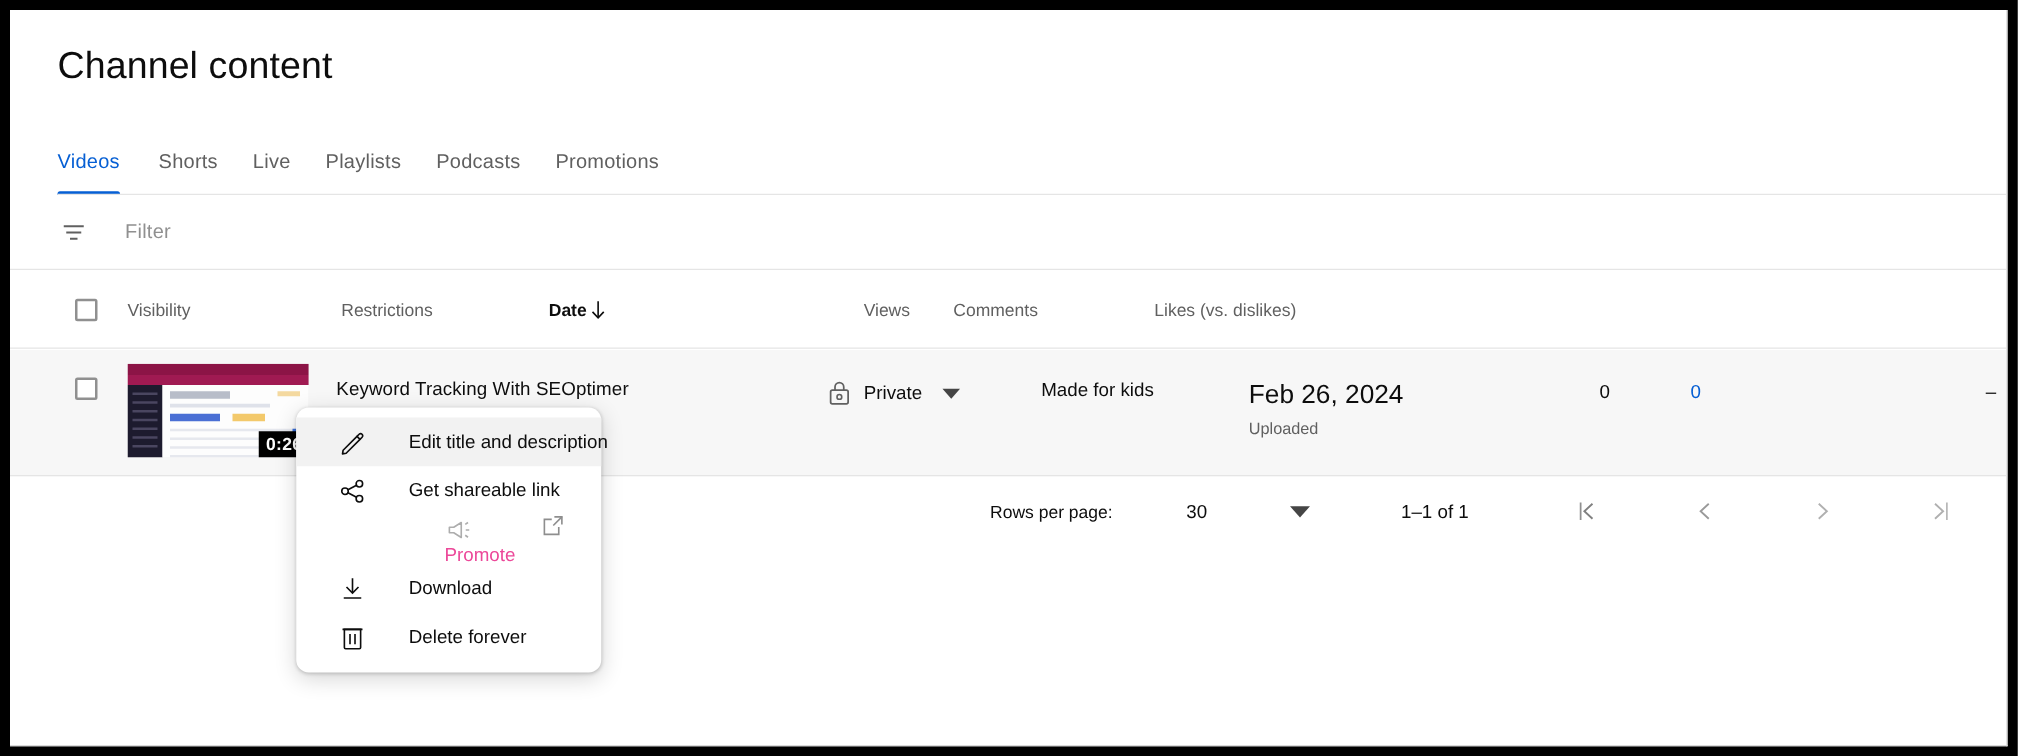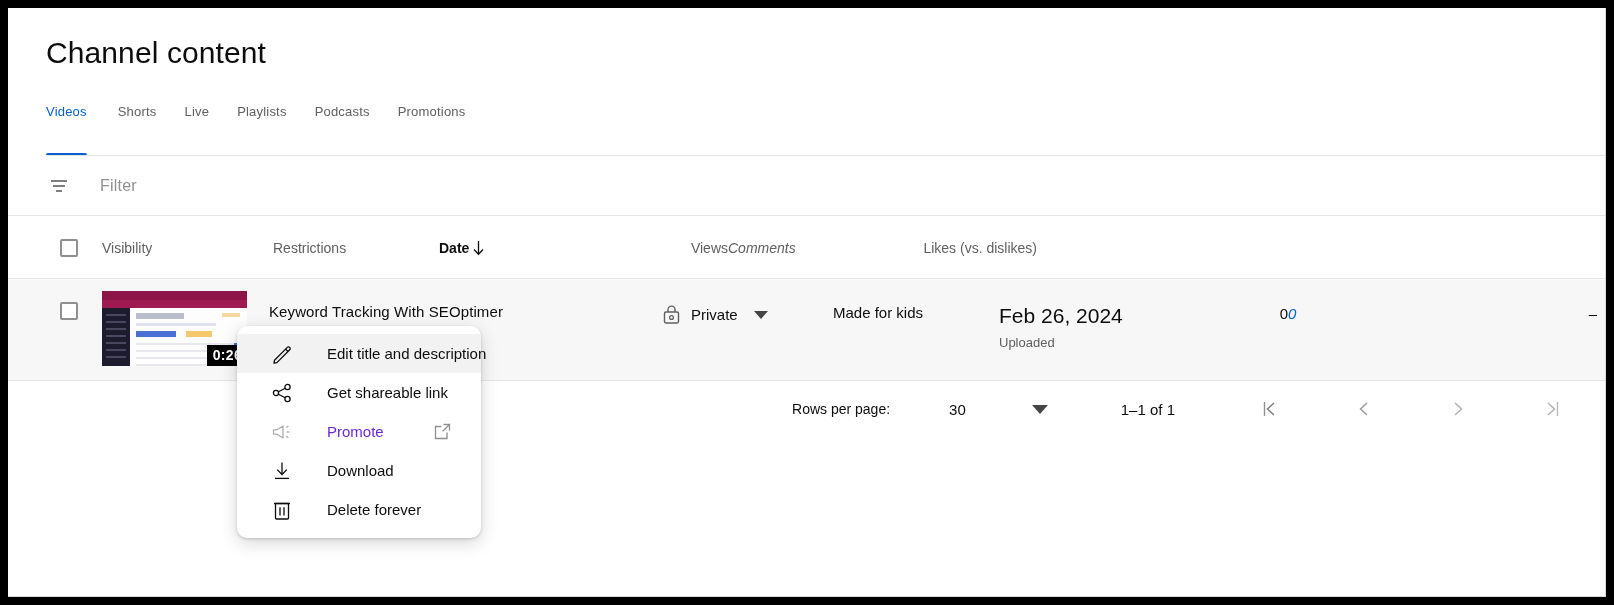--- a/index.html
+++ b/index.html
@@ -36,22 +36,22 @@
     left: 38px; top: 96px;
     height: 52px;
     display: flex;
     align-items: flex-start;
   }
   .tab {
     position: relative;
     height: 52px;
     padding: 0 14px;
     display: flex;
-    align-items: flex-start;
-    font-size: 13px;
+    align-items: center;
+    font-size: 16px;
     color: #606060;
     white-space: nowrap;
     cursor: pointer;
     letter-spacing: .2px;
   }
   .tab:first-child { padding-left: 0; padding-right: 17px; }
   .tab.active { color: #065fd4; }
   .tab.active::after {
     content: "";
     position: absolute;
@@ -112,21 +112,21 @@
     font-size: 14px;
     color: #0d0d0d;
   }
 
   .cell-check { width: 94px; display: flex; justify-content: flex-end; padding-right: 24px; }
   .cell-video { width: 560px; }
   .cell-visibility { width: 171px; }
   .cell-restrict { width: 166px; }
   .cell-date { width: 179px; }
   .cell-views { width: 110px; text-align: right; }
-  .cell-comments { width: 137px; text-align: left; font-style: italic; }
+  .cell-comments { width: 137px; text-align: center; }
   .cell-likes { width: 180px; text-align: right; padding-right: 8px; }
 
   .thead .cell-check { align-items: center; }
   .thead .cell-video { padding-left: 2px; }
   .thead .cell-date { display: flex; align-items: center; gap: 2px; color: #0d0d0d; font-weight: bold; }
 
   .checkbox {
     width: 18px; height: 18px;
     border: 2px solid #909090;
     border-radius: 2px;
@@ -243,21 +243,21 @@
     height: 39px;
     display: flex;
     align-items: center;
     padding: 0 16px 0 33px;
     font-size: 15px;
     color: #0d0d0d;
     cursor: pointer;
     position: relative;
   }
   .mi.hover { background: #f2f2f2; }
-  .mi.disabled { color: #6d28d9; cursor: default; }
+  .mi.disabled { color: #ec4899; cursor: default; flex-direction: column; }
   .mi-icon {
     width: 24px; height: 24px;
     display: flex; align-items: center; justify-content: center;
     flex: none;
   }
   .mi-label { margin-left: 33px; white-space: nowrap; }
   .mi-ext { position: absolute; right: 30px; display: flex; align-items: center; }
 
   svg { display: block; }
 </style>

